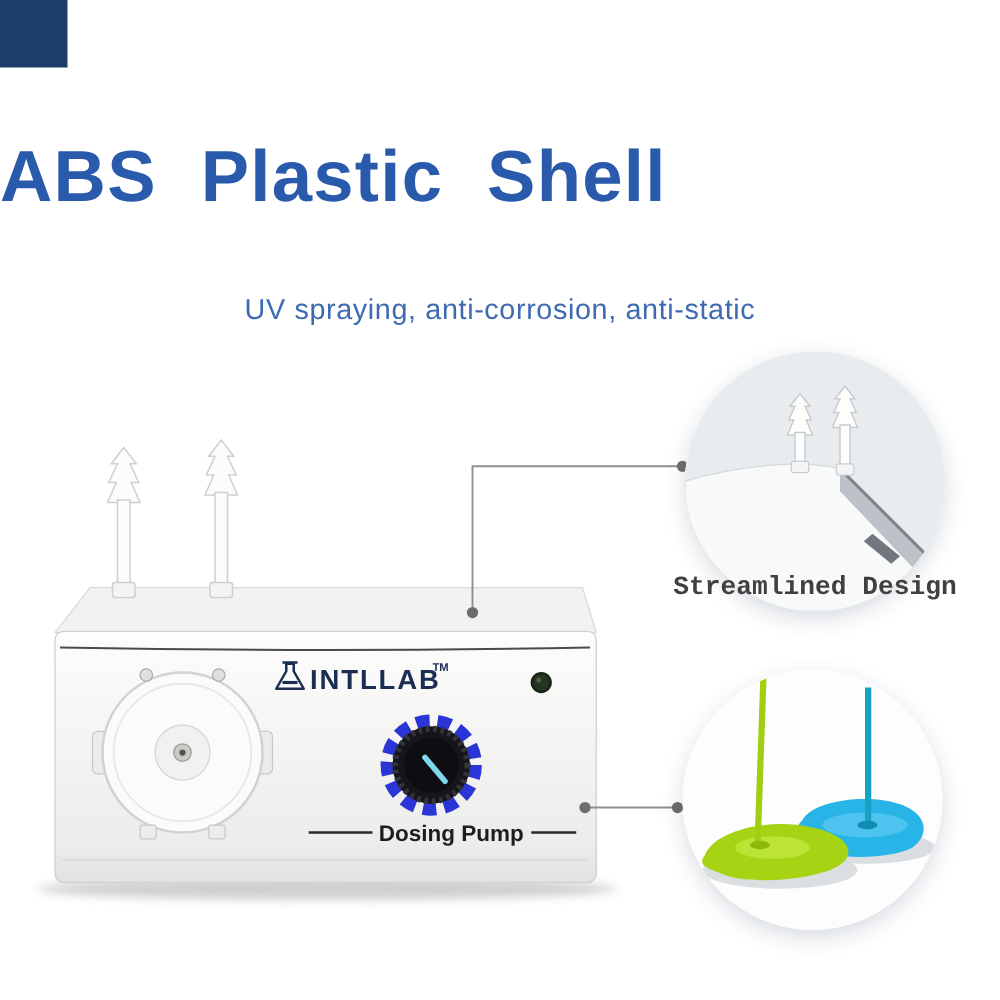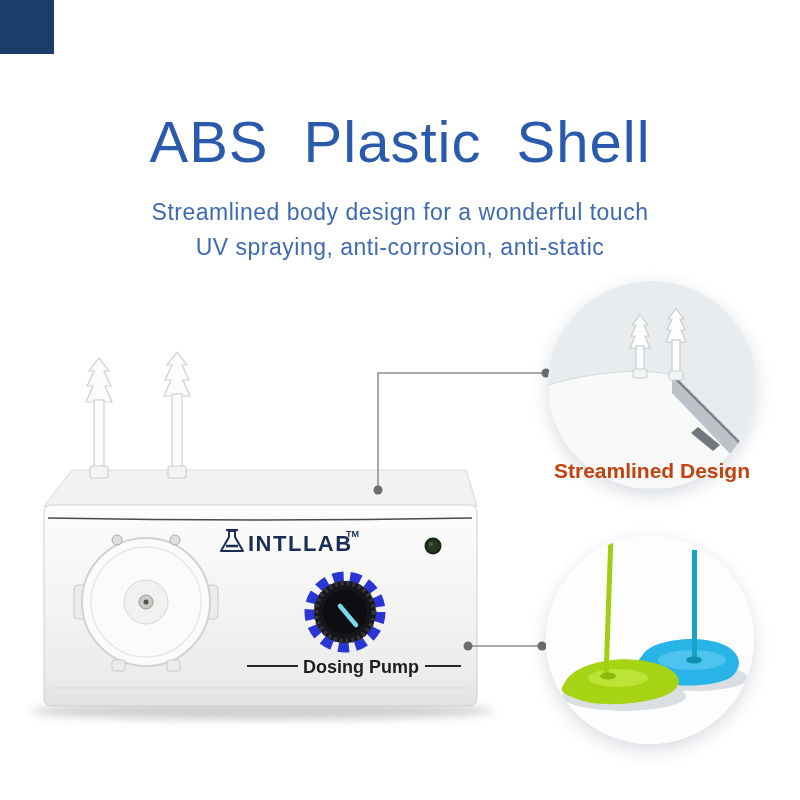--- a/index.html
+++ b/index.html
@@ -2,49 +2,48 @@
 <html><head>
 <meta charset="utf-8">
 <style>
   * { margin:0; padding:0; box-sizing:border-box; }
   html,body { background:#ffffff; }
   body { width:800px; height:800px; font-family:"Liberation Sans", sans-serif; }
   .stage { position:relative; width:800px; height:800px; background:#ffffff; overflow:hidden; }
 
   .corner-accent { position:absolute; left:0; top:0; width:54px; height:54px; background:#1c3c6a; }
 
-  .title { position:absolute; top:108px; left:0; width:100%; text-align:center;
-           font-size:58px; font-weight:normal; color:#2a5aab; letter-spacing:1px; word-spacing:18px; }
+  .title { position:absolute; top:108px; left:0; width:100%; 
+           font-size:58px; font-weight:bold; color:#2a5aab; letter-spacing:1px; word-spacing:18px; }
   .subtitle { position:absolute; left:0; width:100%; text-align:center;
               font-size:23px; color:#3e6ab2; letter-spacing:.5px; }
   .subtitle.line1 { top:199px; }
   .subtitle.line2 { top:234px; }
 
   svg.scene { position:absolute; left:0; top:0; width:800px; height:800px; }
 
   .callout-circle { position:absolute; border-radius:50%; overflow:hidden;
                     box-shadow:0 6px 18px rgba(40,60,90,.18); background:#fff; }
   .callout-circle svg { display:block; }
   #callout-streamlined { left:548px; top:281px; width:208px; height:208px; }
   #callout-uv { left:546px; top:536px; width:208px; height:208px; }
 
   .callout-label { position:absolute; width:264px; text-align:center;
-                   font-size:21px; font-weight:bold; color:#c2410c; }
+                   font-size:21px; font-weight:bold; color:#404040;font-family:Liberation Mono, monospace; }
   #label-streamlined { left:520px; top:459px; }
   #label-uv { left:518px; top:733px; }
 </style>
 </head>
 <body>
 
 <div class="stage">
 
   <div class="corner-accent"></div>
 
   <h1 class="title">ABS Plastic Shell</h1>
-  <div class="subtitle line1">Streamlined body design for a wonderful touch</div>
   <div class="subtitle line2">UV spraying, anti-corrosion, anti-static</div>
 
   <svg class="scene" viewBox="0 0 800 800">
     <defs>
       <linearGradient id="faceGrad" x1="0" y1="0" x2="0" y2="1">
         <stop offset="0" stop-color="#fdfdfc"></stop>
         <stop offset="0.85" stop-color="#ececea"></stop>
         <stop offset="1" stop-color="#e1e1df"></stop>
       </linearGradient>
       <filter id="soft" x="-50%" y="-50%" width="200%" height="200%">

